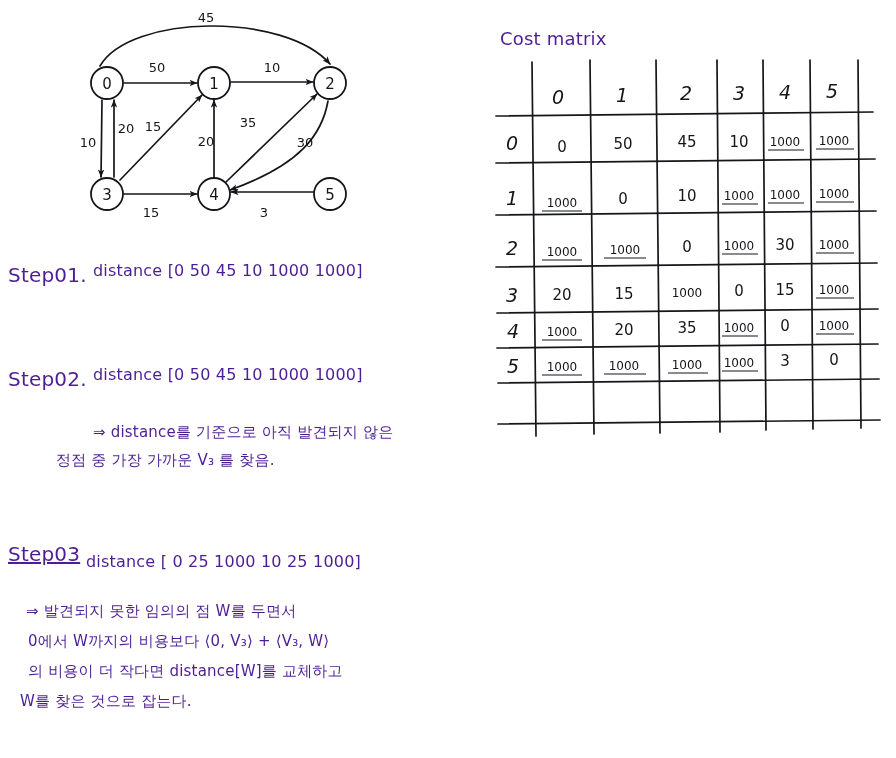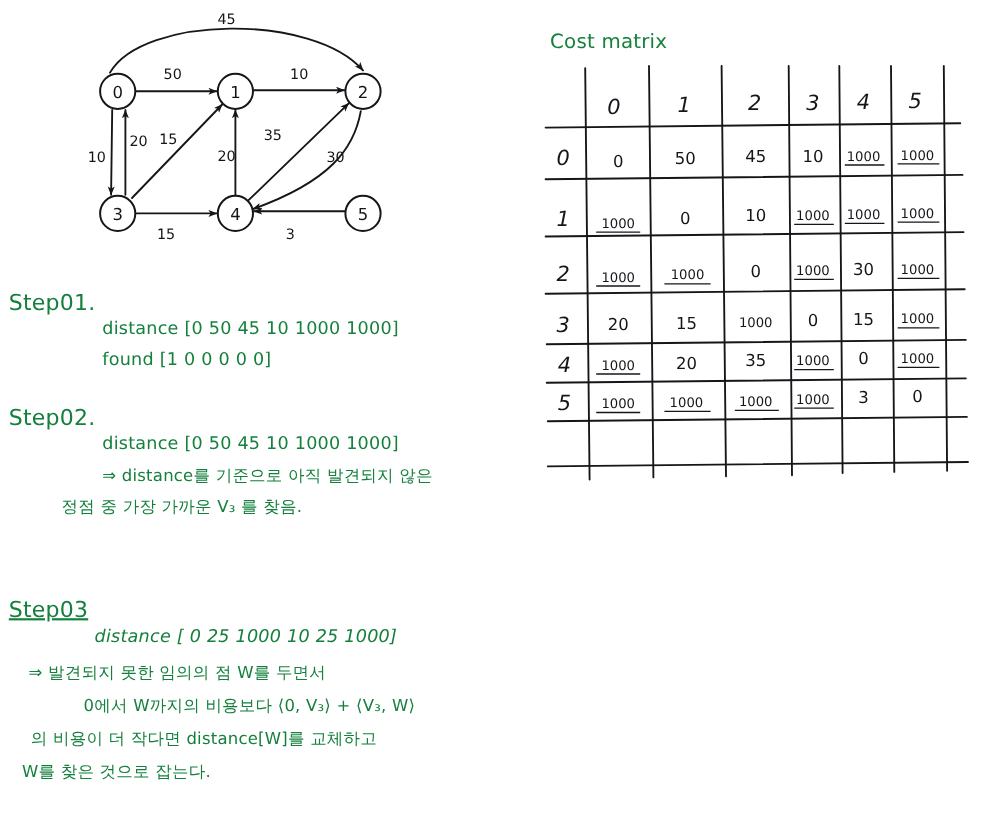--- a/index.html
+++ b/index.html
@@ -15,21 +15,21 @@
     color: #1a1a1a;
     overflow: hidden;
   }
   .page {
     position: absolute;
     inset: 0;
   }
   
   .hand {
     font-family: "DejaVu Sans", sans-serif;
-    color: #15803d;
+    color: #4c1d95;
     letter-spacing: 0.2px;
   }
   .ital {
     font-style: italic;
   }
   
   #graph-panel {
     position: absolute;
     left: 0;
     top: 0;
@@ -58,21 +58,20 @@
     position: absolute;
     left: 0;
     top: 0;
     font-size: 20px;
     white-space: nowrap;
   }
   .step-line {
     position: absolute;
     font-size: 16px;
     white-space: nowrap;
-    margin-top: 28px;
   }
   .note-line {
     position: absolute;
     font-size: 15px;
     white-space: nowrap;
   }
   
   #matrix-panel {
     position: absolute;
     left: 480px;
@@ -187,35 +186,34 @@
         <text class="edgelabel" x="264" y="217" text-anchor="middle">3</text>
       </g>
     </svg>
   </div>
 
   <div id="steps-panel">
 
     <div class="step-block" style="top:6px;height:60px;">
       <div class="step-label hand" style="top:2px;">Step01.</div>
       <div class="step-line hand" style="left:85px; top:0px;">distance [0   50   45   10   1000   1000]</div>
-      <div class="step-line hand" style="left:85px; top:28px;">found    [1    0    0    0    0     0]</div>
     </div>
 
     <div class="step-block" style="top:110px;height:140px;">
       <div class="step-label hand" style="top:2px;">Step02.</div>
       <div class="step-line hand" style="left:85px; top:0px;">distance [0   50   45   10   1000   1000]</div>
       <div class="note-line hand" style="left:48px; top:86px;">정점 중 가장 가까운  V₃ 를 찾음.</div>
       <div class="note-line hand" style="left:85px; top:58px;">⇒ distance를 기준으로 아직 발견되지 않은</div>
     </div>
 
     <div class="step-block" style="top:285px;height:210px;">
       <div class="step-label hand" style="top:2px;text-decoration:underline;">Step03</div>
-      <div class="step-line hand" style="left:78px; top:1px;font-style:italic;">distance [ 0   25   1000   10   25   1000]</div>
+      <div class="step-line hand" style="left:78px; top:12px;">distance [ 0   25   1000   10   25   1000]</div>
       <div class="note-line hand" style="left:18px; top:62px;">⇒ 발견되지 못한 임의의 점 W를 두면서</div>
-      <div class="note-line hand" style="left:20px; top:92px;margin-left:48px;">0에서 W까지의 비용보다 ⟨0, V₃⟩ + ⟨V₃, W⟩</div>
+      <div class="note-line hand" style="left:20px; top:92px;">0에서 W까지의 비용보다 ⟨0, V₃⟩ + ⟨V₃, W⟩</div>
       <div class="note-line hand" style="left:20px; top:122px;">의 비용이 더 작다면 distance[W]를 교체하고</div>
       <div class="note-line hand" style="left:12px; top:152px;">W를 찾은 것으로 잡는다.</div>
     </div>
   </div>
 
   <div id="matrix-panel">
     <div id="matrix-title" class="hand">Cost  matrix</div>
 
     <svg id="matrix-svg" width="416" height="470" viewBox="0 0 416 470">
       <g stroke="#15161a" stroke-width="1.7" fill="none" stroke-linecap="round">

